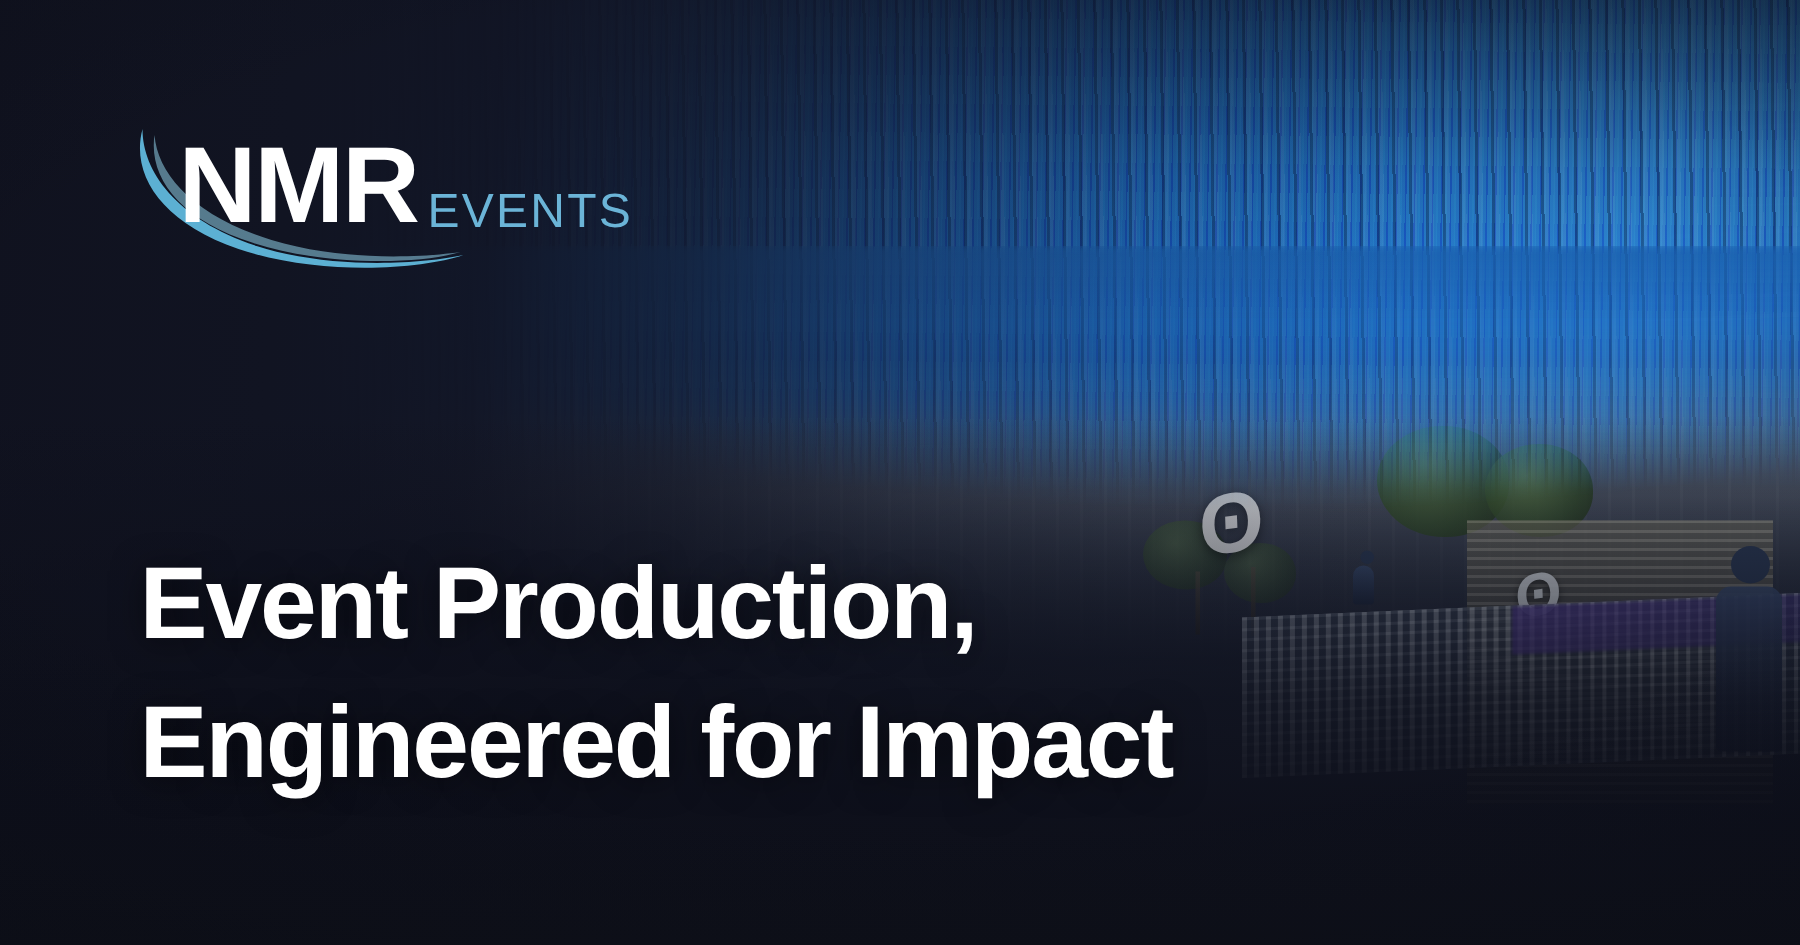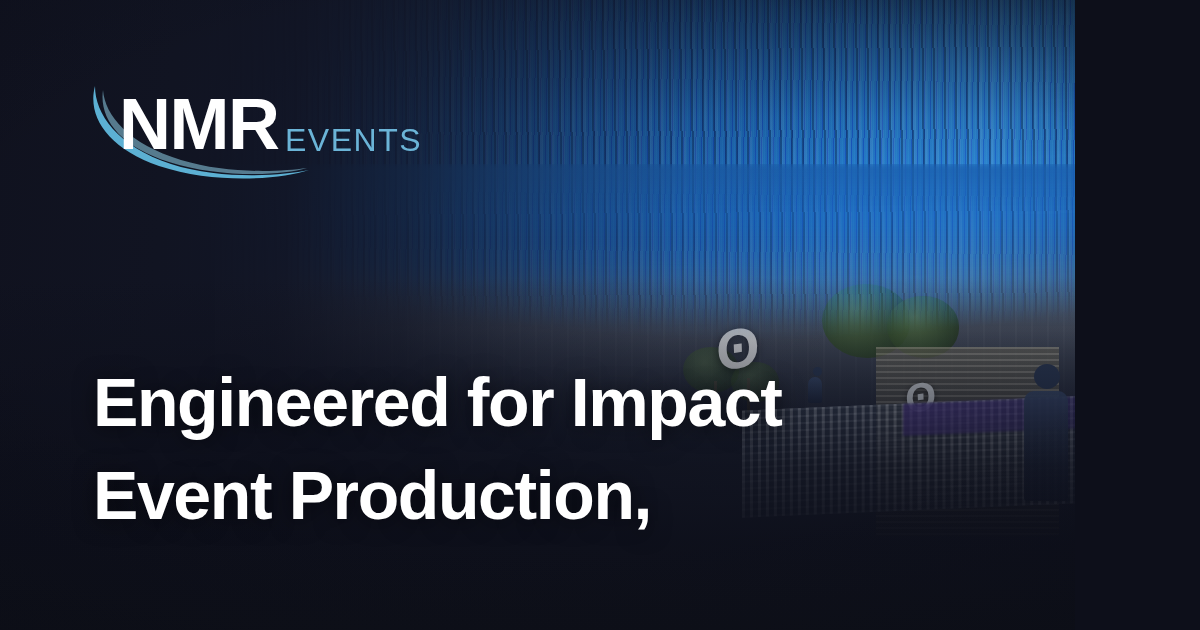--- a/index.html
+++ b/index.html
@@ -7,21 +7,21 @@
 
   html, body {
     width:1200px; height:630px;
     background:#0d0f1a;
     font-family:"Liberation Sans", sans-serif;
     overflow:hidden;
   }
 
   .hero {
     position:relative;
-    width:1075px; height:630px;
+    width:1200px; height:630px;
     overflow:hidden;
     background:#14532d;
   }
 
   
   .photo { position:absolute; inset:0; overflow:hidden; }
 
   
   .bg-base {
     position:absolute; inset:0;
@@ -345,18 +345,18 @@
         <path d="M2 2 C2 30, 24 62, 78 80 C128 96, 188 92, 216 86
                  C186 96, 120 100, 66 82 C14 64, -6 32, 2 2 Z" fill="#5cb0d3"></path>
         <path d="M10 6 C12 32, 36 60, 88 76 C134 90, 186 88, 214 84
                  C188 92, 126 94, 76 78 C26 62, 6 34, 10 6 Z" fill="#8fd0e8" opacity="0.55"></path>
       </svg>
       <div class="logo-word">NMR</div>
       <div class="logo-sub">EVENTS</div>
     </div>
 
     <h1 class="headline">
+      <span>Event Production,</span>
       <span>Engineered for Impact</span>
-      <span>Event Production,</span>
     </h1>
 
   </div>
 </div>
 
 </body></html>

